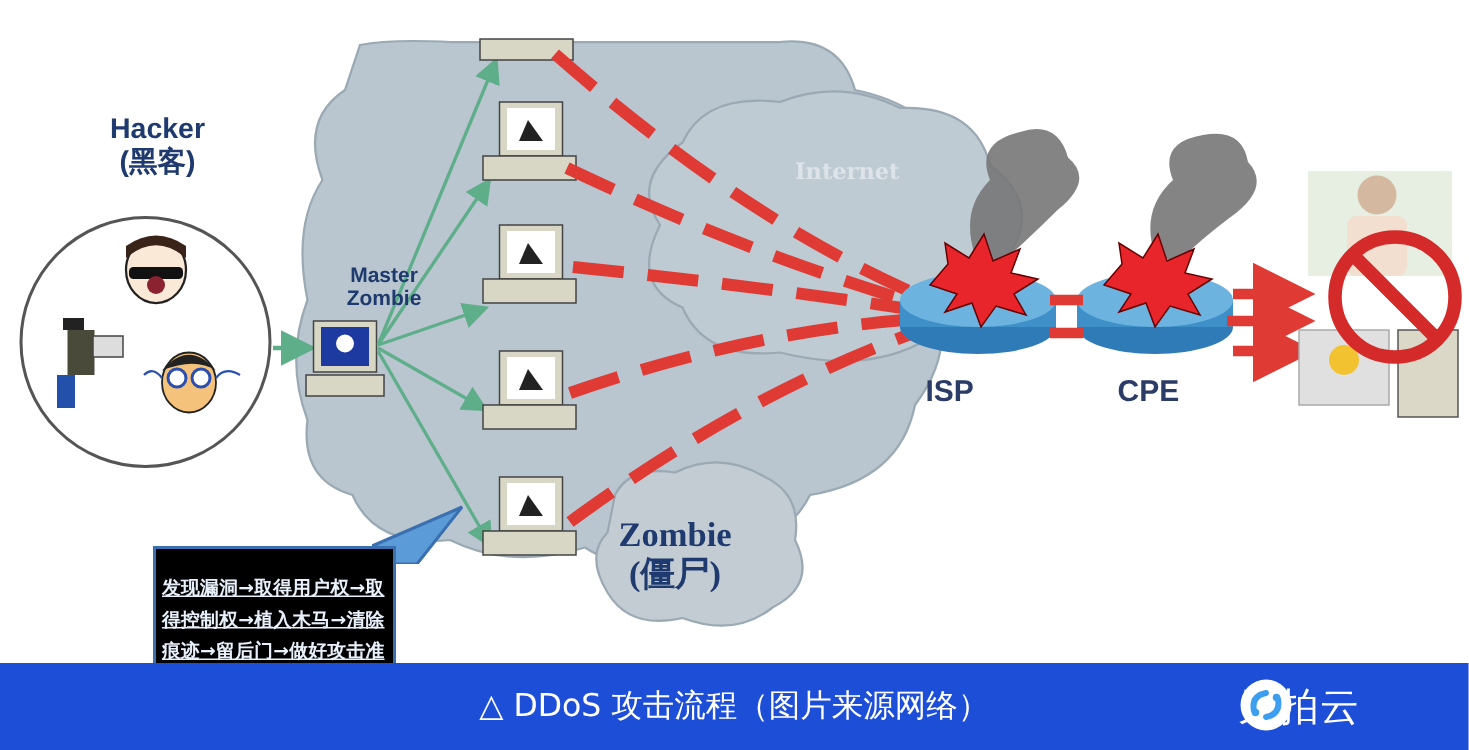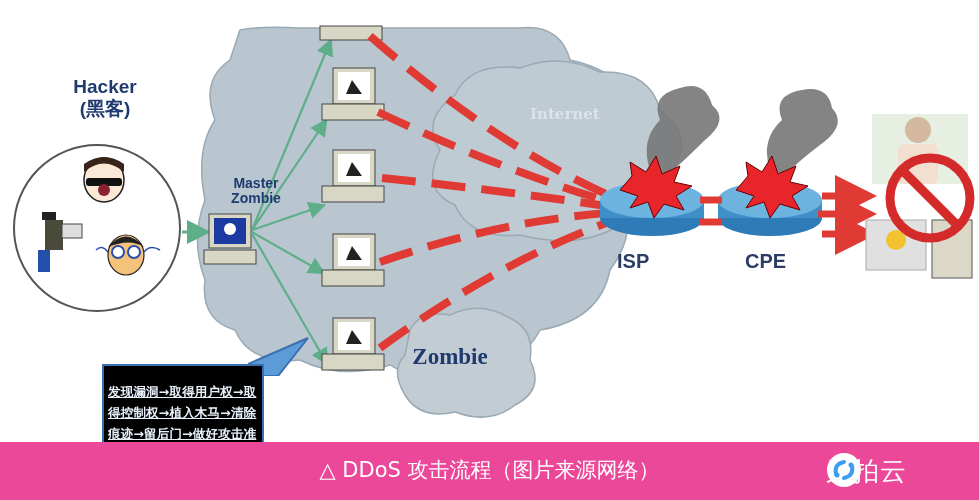--- a/index.html
+++ b/index.html
@@ -8,21 +8,21 @@
   svg{position:absolute;left:0;top:0;}
   .lbl{position:absolute;font-family:"Liberation Sans","DejaVu Sans",sans-serif;font-weight:bold;color:#1e3a6e;text-align:center;line-height:1.15;}
   #hacker-label{left:50px;top:76px;width:110px;font-size:19px;}
   #master-label{left:216px;top:176px;width:80px;font-size:14px;line-height:1.05;}
   #internet-label{left:530px;top:106px;font-size:15px;color:#dde3e8;font-family:"DejaVu Serif",serif;}
   #zombie-label{left:400px;top:344px;width:100px;font-size:23px;font-family:Liberation Serif, serif;}
   #isp-label{left:617px;top:250px;font-size:20px;color:#2b3d66;font-weight:bold;}
   #cpe-label{left:745px;top:250px;font-size:20px;color:#2b3d66;font-weight:bold;}
   #callout{position:absolute;left:102px;top:364px;width:150px;height:66px;background:#000000;border:2px solid #3a6fb0;color:#e8f1fb;font-size:12.5px;font-weight:bold;line-height:21px;padding:15px 4px;letter-spacing:0.2px;text-decoration:underline;}
   #callout-tail{position:absolute;left:248px;top:336px;}
-  #footer{position:absolute;left:0;top:442px;width:979px;height:58px;background:#ec4899;}
+  #footer{position:absolute;left:0;top:442px;width:979px;height:58px;background:#1d4ed8;}
   #caption{position:absolute;left:0;width:979px;top:14px;text-align:center;color:#fff;font-size:21px;}
   #brand{position:absolute;left:826px;top:10px;height:38px;display:flex;align-items:center;gap:8px;}
   #brand-name{color:#fff;font-size:26px;letter-spacing:1px;}
 </style>
 </head>
 <body>
 
 <div id="stage">
 <svg width="979" height="442" viewBox="0 0 979 442">
   <defs>
@@ -166,20 +166,21 @@
     <div>Hacker</div>
     <div>(黑客)</div>
   </div>
   <div class="lbl" id="master-label">
     <div>Master</div>
     <div>Zombie</div>
   </div>
   <div class="lbl" id="internet-label">Internet</div>
   <div class="lbl" id="zombie-label">
     <div>Zombie</div>
+    <div>(僵尸)</div>
   </div>
   <div class="lbl" id="isp-label">ISP</div>
   <div class="lbl" id="cpe-label">CPE</div>
 
   <svg id="callout-tail" width="70" height="40" viewBox="0 0 70 40">
     <path d="M0,28 L60,2 L30,40 L0,40 Z" fill="#5b9bd8" stroke="#3a6fb0" stroke-width="2"></path>
   </svg>
   <div id="callout">发现漏洞→取得用户权→取得控制权→植入木马→清除痕迹→留后门→做好攻击准备</div>
 </div>
 

